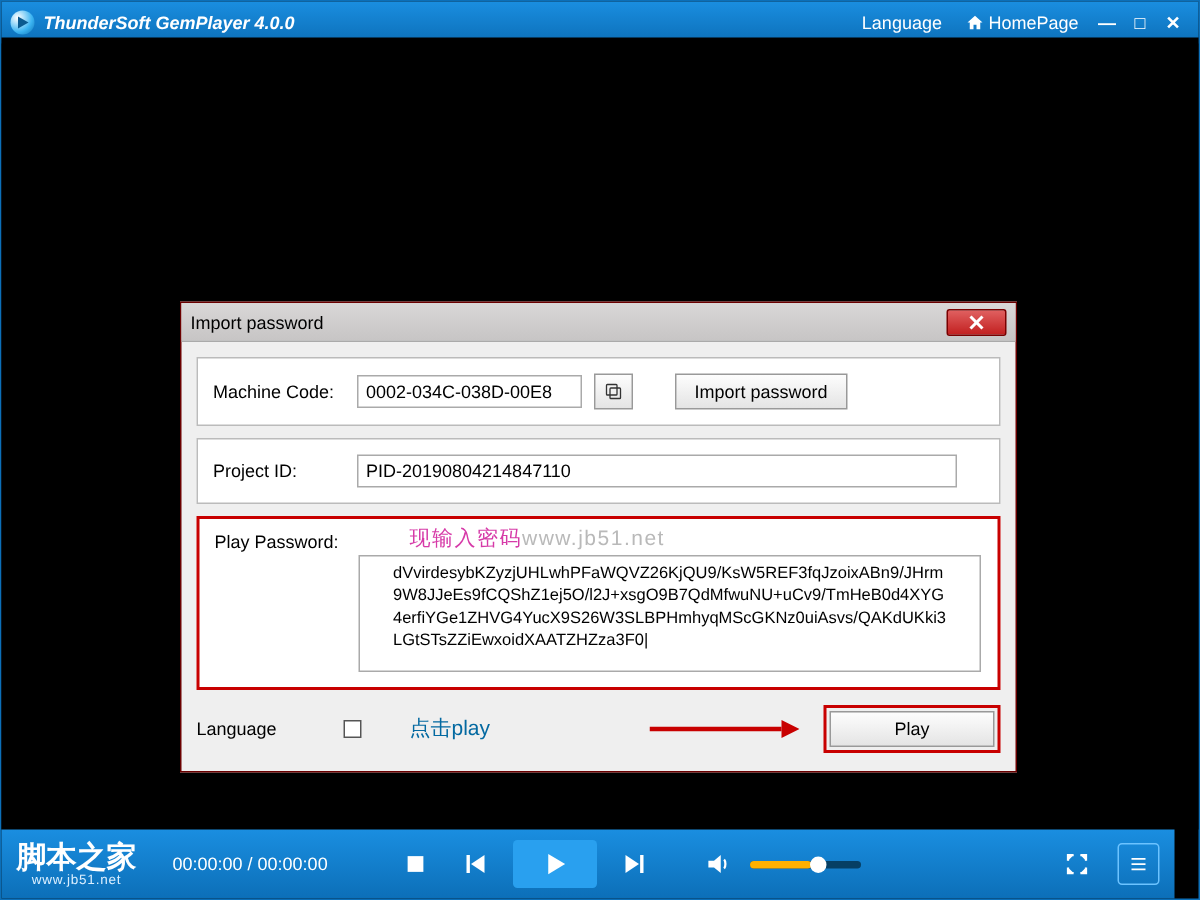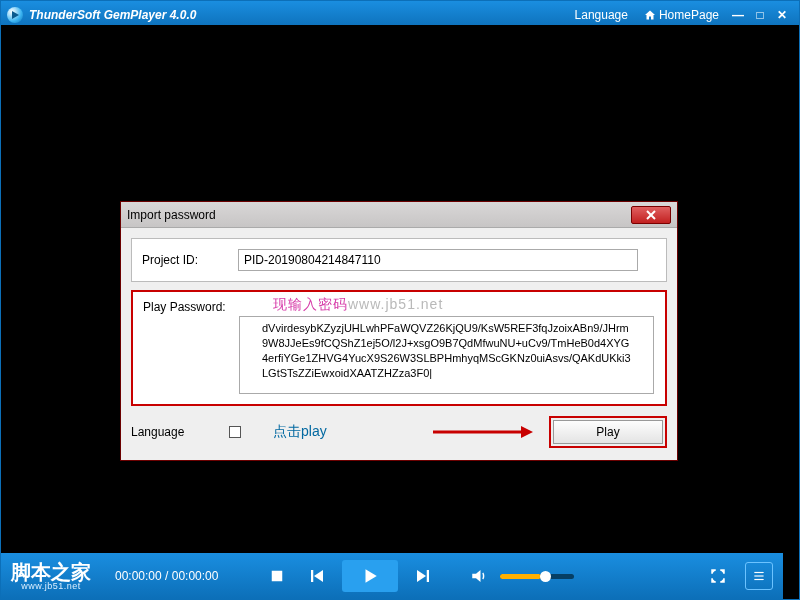--- a/index.html
+++ b/index.html
@@ -96,20 +96,34 @@
         <span class="dlgtxt">Import password</span>
         <span class="closebtn">
           <svg viewBox="0 0 10 10">
               <line x1="1" y1="1" x2="9" y2="9"></line>
               <line x1="9" y1="1" x2="1" y2="9"></line>
             </svg>
         </span>
       </div>
       <div class="dlgbody">
 
+        <div class="panel">
+          <div class="row">
+            <span class="lbl">Machine Code:</span>
+            <input class="txt mc" value="0002-034C-038D-00E8" style="">
+            <span class="copybtn">
+              <svg viewBox="0 0 24 24">
+                  <rect x="8" y="8" width="12" height="12" rx="1"></rect>
+                  <rect x="4" y="4" width="12" height="12" rx="1"></rect>
+                </svg>
+            </span>
+            <span style="width:12px"></span>
+            <button class="btn">Import password</button>
+          </div>
+        </div>
 
         <div class="panel">
           <div class="row">
             <span class="lbl">Project ID:</span>
             <input class="txt pid" value="PID-20190804214847110" style="">
           </div>
         </div>
 
         <div class="pwpanel">
           <span class="lbl">Play Password:</span>

